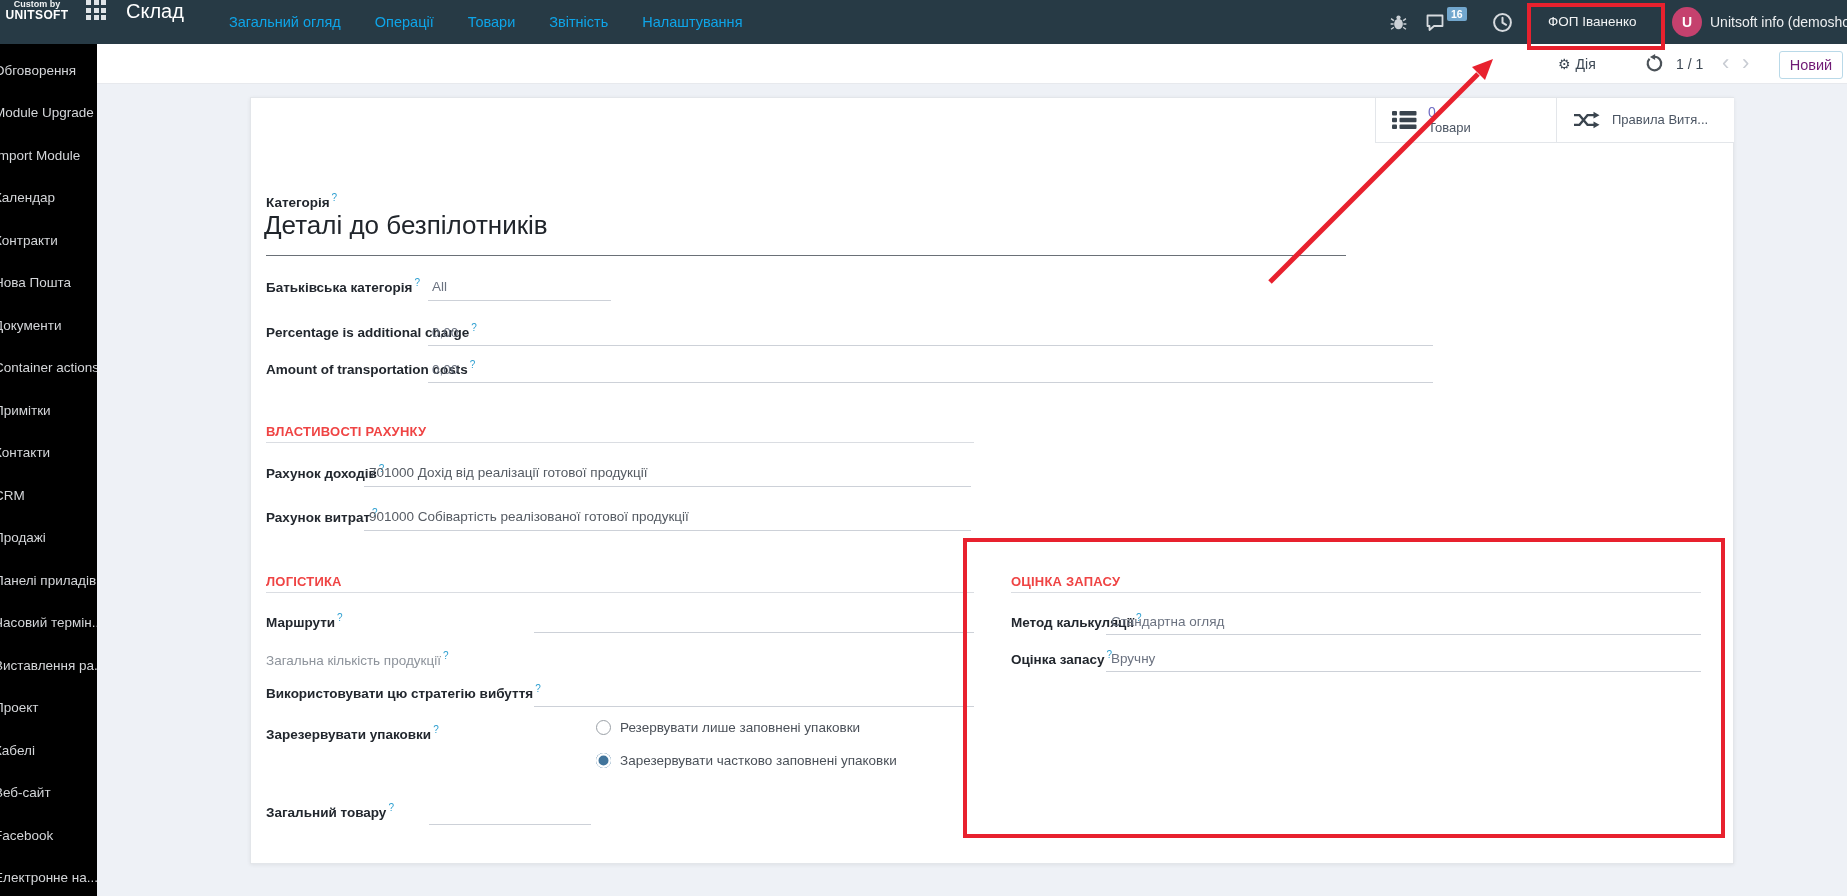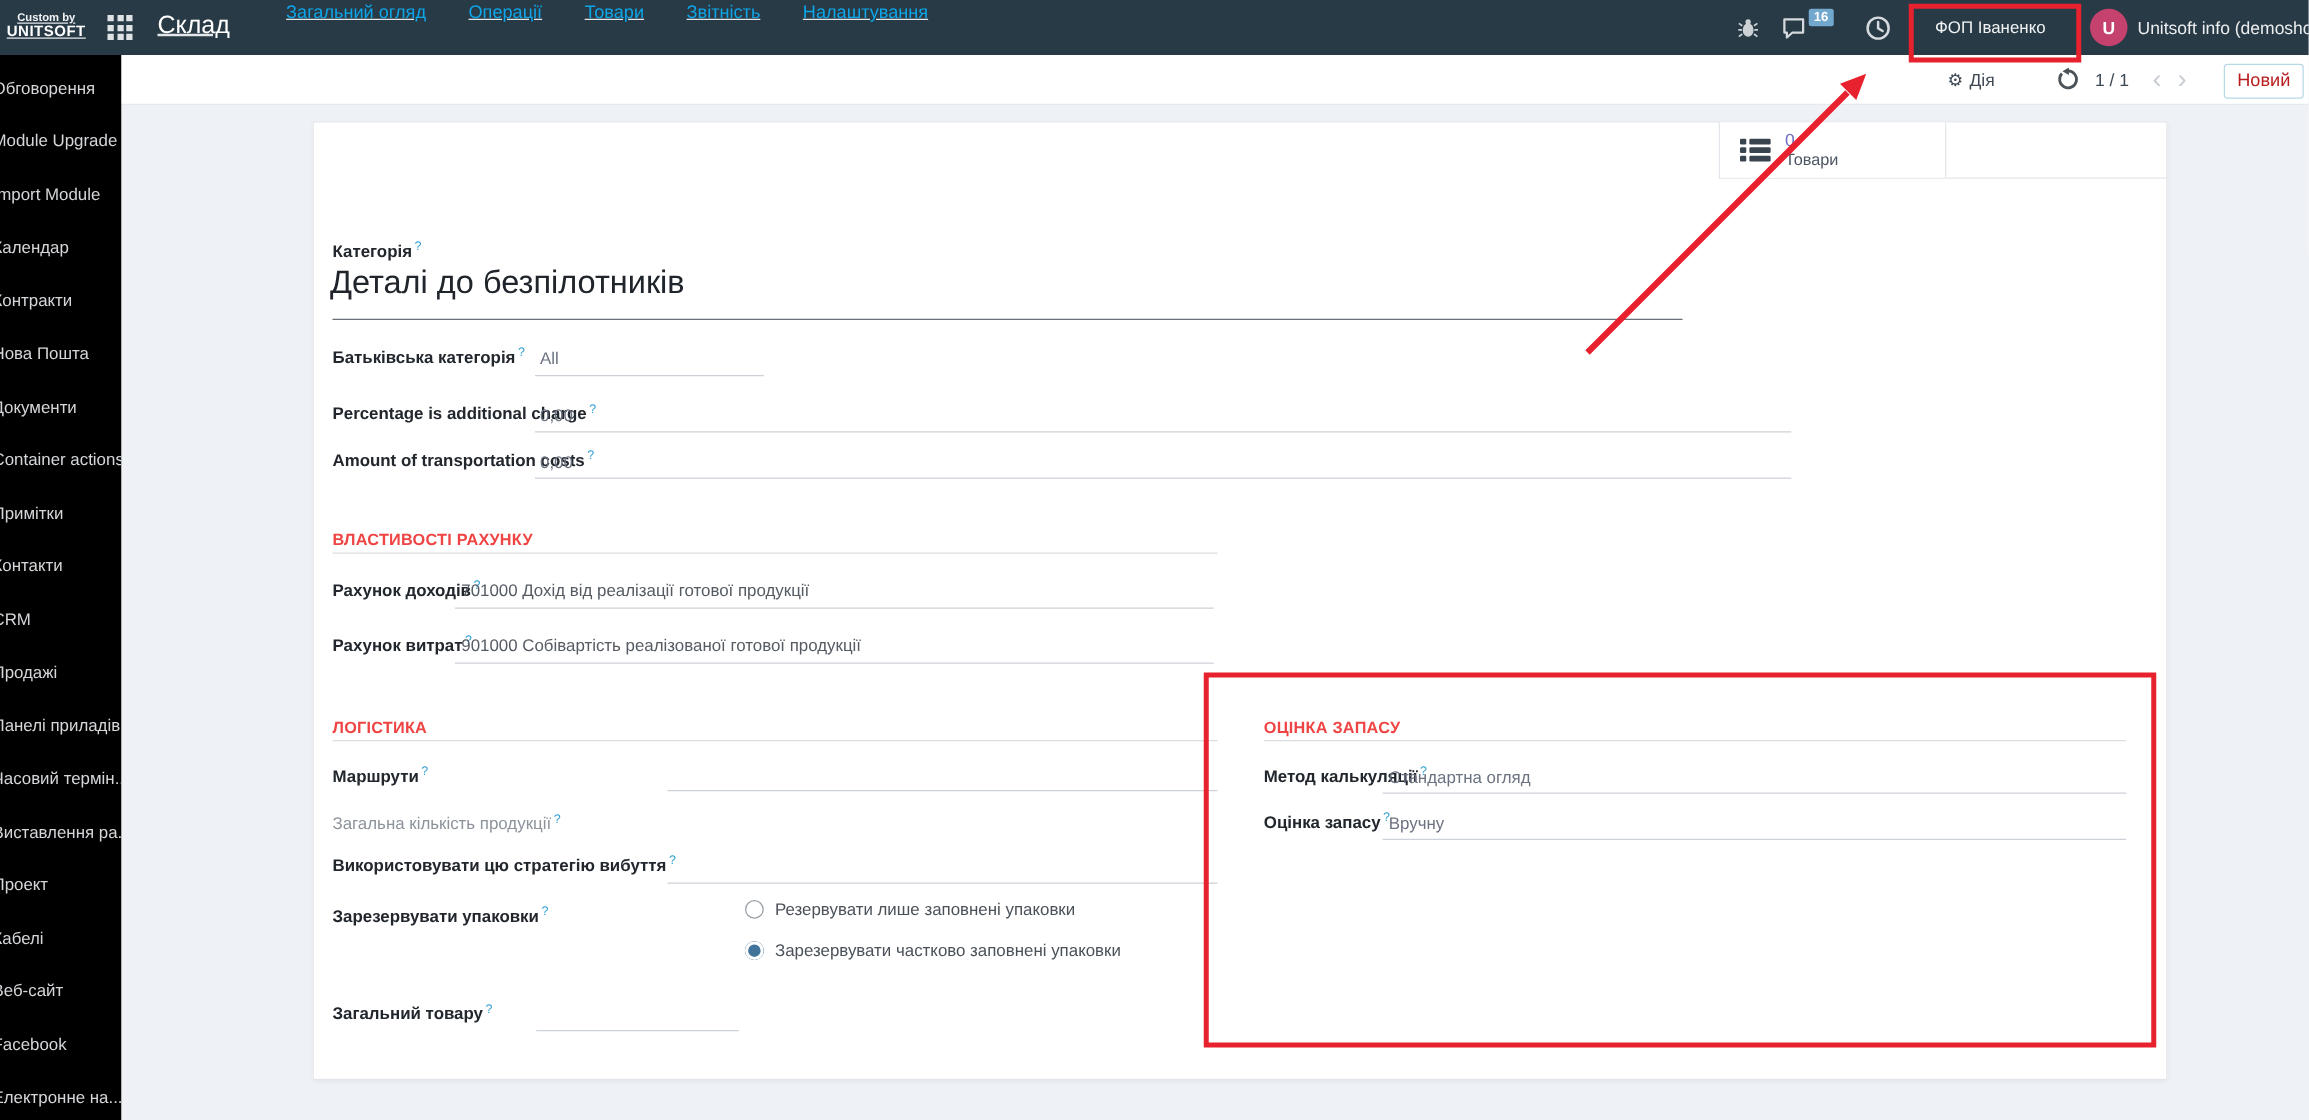--- a/index.html
+++ b/index.html
@@ -11,21 +11,21 @@
     width:1847px; height:896px;
     overflow:hidden;
     color:#333;
   }
 
   
   .navbar {
     position:absolute; left:0; top:0; width:1847px; height:44px;
     background:#273a45; color:#e4e7ea; z-index:30;
   }
-  .nav-left { position:absolute; left:0; top:0; height:32px; display:flex; align-items:flex-end;text-decoration:underline; }
+  .nav-left { position:absolute; left:0; top:0; height:32px; display:flex; align-items:flex-start; }
   .logo { width:72px; text-align:center; line-height:1.05; padding-left:2px; }
   .logo .l1 { font-size:9px; font-weight:700; color:#f2f4f5; }
   .logo .l2 { font-size:12px; font-weight:700; letter-spacing:.4px; color:#ffffff; }
   .apps-grid { margin-left:14px; display:grid; grid-template-columns:repeat(3,5px); grid-gap:2.5px; cursor:pointer; }
   .apps-grid span { width:5px; height:5px; background:#dfe3e6; }
   .app-name { font-size:20px; color:#ffffff; margin-left:20px; font-weight:400; }
   .nav-menu { display:flex; margin-left:28px; }
   .nav-menu .item { font-size:14.5px; color:#0ea5e9; padding:0 17px; line-height:44px; cursor:pointer; }
   .nav-right-icon { position:absolute; top:0; height:44px; display:flex; align-items:center; }
   .badge-16 {
@@ -49,21 +49,21 @@
   .breadcrumb .root { color:#7577c6; cursor:pointer; }
   .breadcrumb .sep, .breadcrumb .seg { color:#6c727c; }
   .action-menu { position:absolute; left:1558px; top:0; line-height:40px; font-size:14px; color:#3d4854; cursor:pointer; }
   .action-menu .gear { font-size:14px; margin-right:5px; color:#3d4854; }
   .refresh-btn { position:absolute; left:1645px; top:10px; cursor:pointer; }
   .pager-count { position:absolute; left:1676px; top:0; line-height:40px; font-size:14px; color:#3d4854; }
   .pager-prev { position:absolute; left:1722px; top:0; line-height:38px; font-size:22px; color:#c8ccd3; cursor:pointer; }
   .pager-next { position:absolute; left:1742px; top:0; line-height:38px; font-size:22px; color:#c8ccd3; cursor:pointer; }
   .new-btn {
     position:absolute; left:1779px; top:7px; width:64px; height:28px; background:#fff;
-    border:1px solid #b9d9e8; border-radius:3px; color:#b91c1c; font-size:14.5px;
+    border:1px solid #b9d9e8; border-radius:3px; color:#701a75; font-size:14.5px;
     display:flex; align-items:center; justify-content:center; cursor:pointer;
     font-family:"Liberation Sans", sans-serif;
   }
 
   
   .sidebar { position:absolute; left:0; top:44px; width:97px; height:852px; background:#000; z-index:20; overflow:hidden; }
   .sidebar ul { list-style:none; padding-top:5px; }
   .sidebar li { height:42.5px; display:flex; align-items:center; font-size:13.5px; color:#d4d6d9; white-space:nowrap; cursor:pointer; }
   .sidebar li span { margin-left:-6px; }
 
@@ -251,20 +251,31 @@
             <rect x="7.5" y="7.8" width="17" height="4.5" rx="1"></rect>
           <rect x="0" y="14.6" width="5" height="4.5" rx="1"></rect>
             <rect x="7.5" y="14.6" width="17" height="4.5" rx="1"></rect>
         </g>
       </svg>
       <span class="stack">
         <span class="smart-count">0</span>
         <span class="smart-label">Товари</span>
       </span>
     </div>
+    <div class="smart-btn b2">
+      <svg width="27" height="18" viewBox="0 0 27 18">
+        <path d="M1 4.2h5.5l8 9.6h6.5" fill="none" stroke="#3a444e" stroke-width="2.3"></path>
+        <path d="M1 13.8h5.5l8-9.6h6.5" fill="none" stroke="#3a444e" stroke-width="2.3"></path>
+        <polygon points="20.5,0.8 26.5,4.2 20.5,7.6" fill="#3a444e"></polygon>
+        <polygon points="20.5,10.4 26.5,13.8 20.5,17.2" fill="#3a444e"></polygon>
+      </svg>
+      <span class="stack" style="margin-left:12px;">
+        <span class="smart-label">Правила Витя...</span>
+      </span>
+    </div>
   </div>
 
   <div class="lbl" style="left:15px; top:94px;">
     <span>Категорія</span><sup class="help">?</sup>
   </div>
   <div class="title-input">Деталі до безпілотників</div>
   <div class="title-line"></div>
 
   <div class="lbl" style="left:15px; top:179px;">
     <span>Батьківська категорія</span><sup class="help">?</sup>

